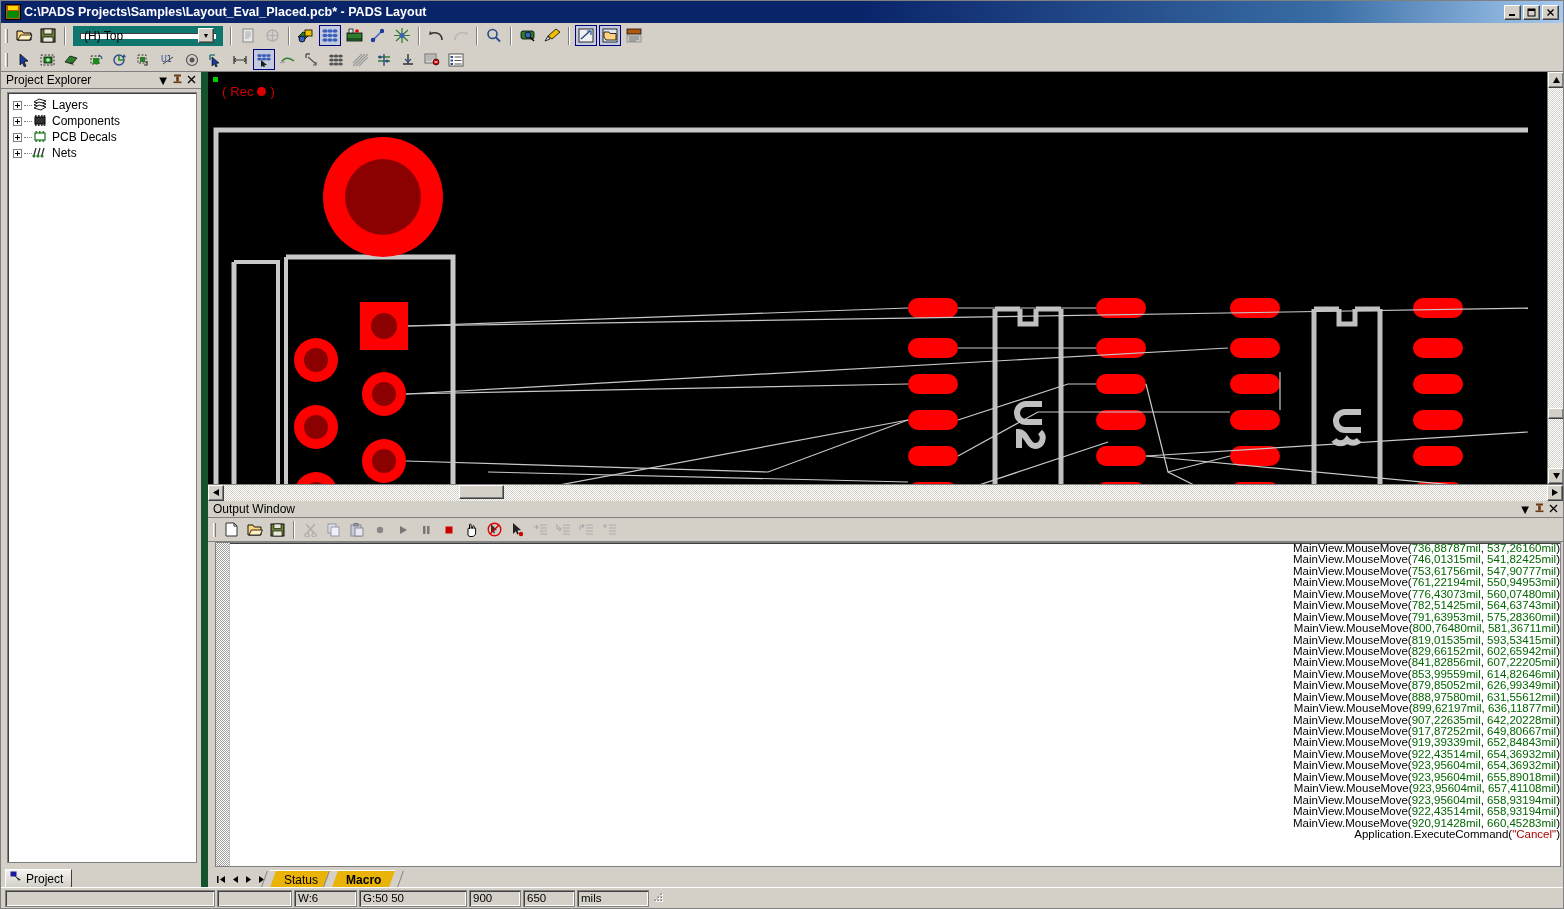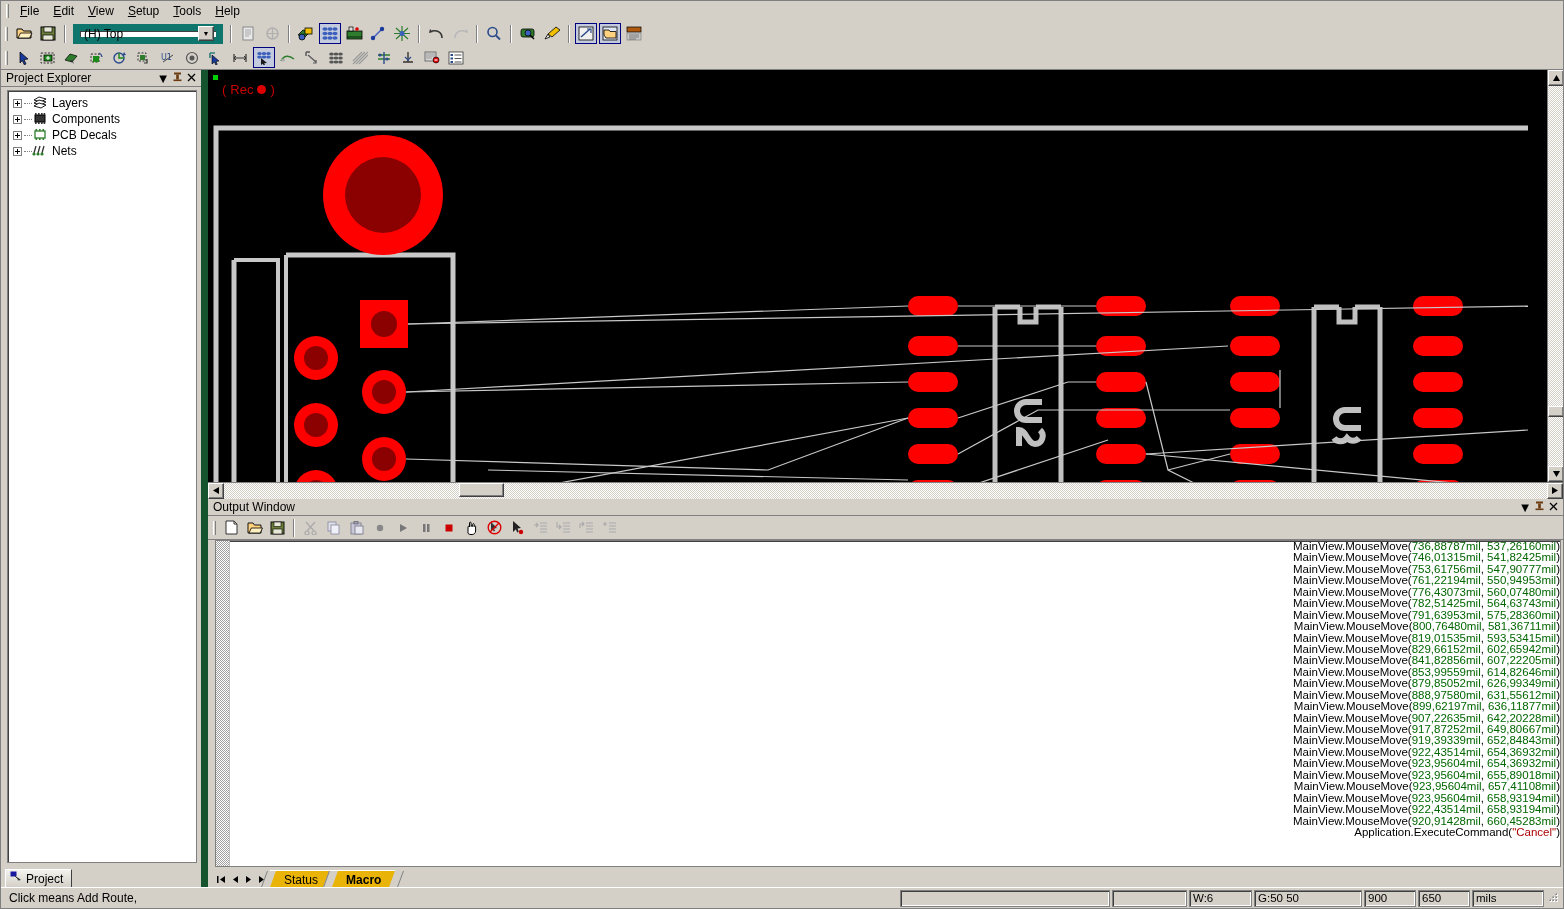--- a/index.html
+++ b/index.html
@@ -313,30 +313,43 @@
     padding: 0 3px; font-size: 11.5px; color: #000;
     white-space: nowrap;
   }
   .grip-br { width: 14px; height: 14px; margin-left: 3px; position: relative; }
 </style>
 </head>
 <body>
 
 <div class="app">
 
-
-  <div class="menubar">
-    <div class="grip"></div>
-    <div class="menuitem"><u>F</u><span>ile</span></div>
-    <div class="menuitem"><u>E</u><span>dit</span></div>
-    <div class="menuitem"><u>V</u><span>iew</span></div>
-    <div class="menuitem"><u>S</u><span>etup</span></div>
-    <div class="menuitem"><u>T</u><span>ools</span></div>
-    <div class="menuitem"><u>H</u><span>elp</span></div>
+  <div class="titlebar">
+    <div class="title-icon"></div>
+    <div class="title-text">C:\PADS Projects\Samples\Layout_Eval_Placed.pcb* - PADS Layout</div>
+    <div class="title-btns">
+      <div class="tbtn">
+        <svg width="9" height="9" viewBox="0 0 9 9">
+            <rect x="1" y="6" width="6" height="2" fill="#000"></rect>
+          </svg>
+      </div>
+      <div class="tbtn">
+        <svg width="9" height="9" viewBox="0 0 9 9">
+            <rect x="1" y="1" width="7" height="7" fill="none" stroke="#000" stroke-width="1"></rect>
+            <rect x="1" y="1" width="7" height="2" fill="#000"></rect>
+          </svg>
+      </div>
+      <div class="tbtn">
+        <svg width="9" height="9" viewBox="0 0 9 9">
+            <path d="M1.5 1.5 L7.5 7.5 M7.5 1.5 L1.5 7.5" stroke="#000" stroke-width="1.3"></path>
+          </svg>
+      </div>
+    </div>
   </div>
+
 
   <div class="toolbar tb1">
     <div class="grip"></div>
     <div class="tbtn2">
       <svg width="17" height="15" viewBox="0 0 17 15">
           <path d="M1 12V3h5l1.5 2H15v7z" fill="#ffd27f" stroke="#000" stroke-width="1"></path>
           <path d="M2 12l2.5-5H16l-2.5 5z" fill="#fff0c0" stroke="#000" stroke-width="0.8"></path>
         </svg>
     </div>
     <div class="tbtn2">
@@ -1037,21 +1050,20 @@
           <div class="otab active">
             <span>Macro</span>
           </div>
         </div>
       </div>
 
     </div>
   </div>
 
   <div class="statusbar">
-    <div class="status-msg">Click means Add Route,</div>
     <div class="sfield" style="width:210px;"></div>
     <div class="sfield" style="width:75px;"></div>
     <div class="sfield" style="width:63px;">W:6</div>
     <div class="sfield" style="width:108px;">G:50 50</div>
     <div class="sfield" style="width:52px;">900</div>
     <div class="sfield" style="width:52px;">650</div>
     <div class="sfield" style="width:72px;">mils</div>
     <div class="grip-br">
       <svg width="13" height="13" viewBox="0 0 13 13">
           <g fill="#fff">

